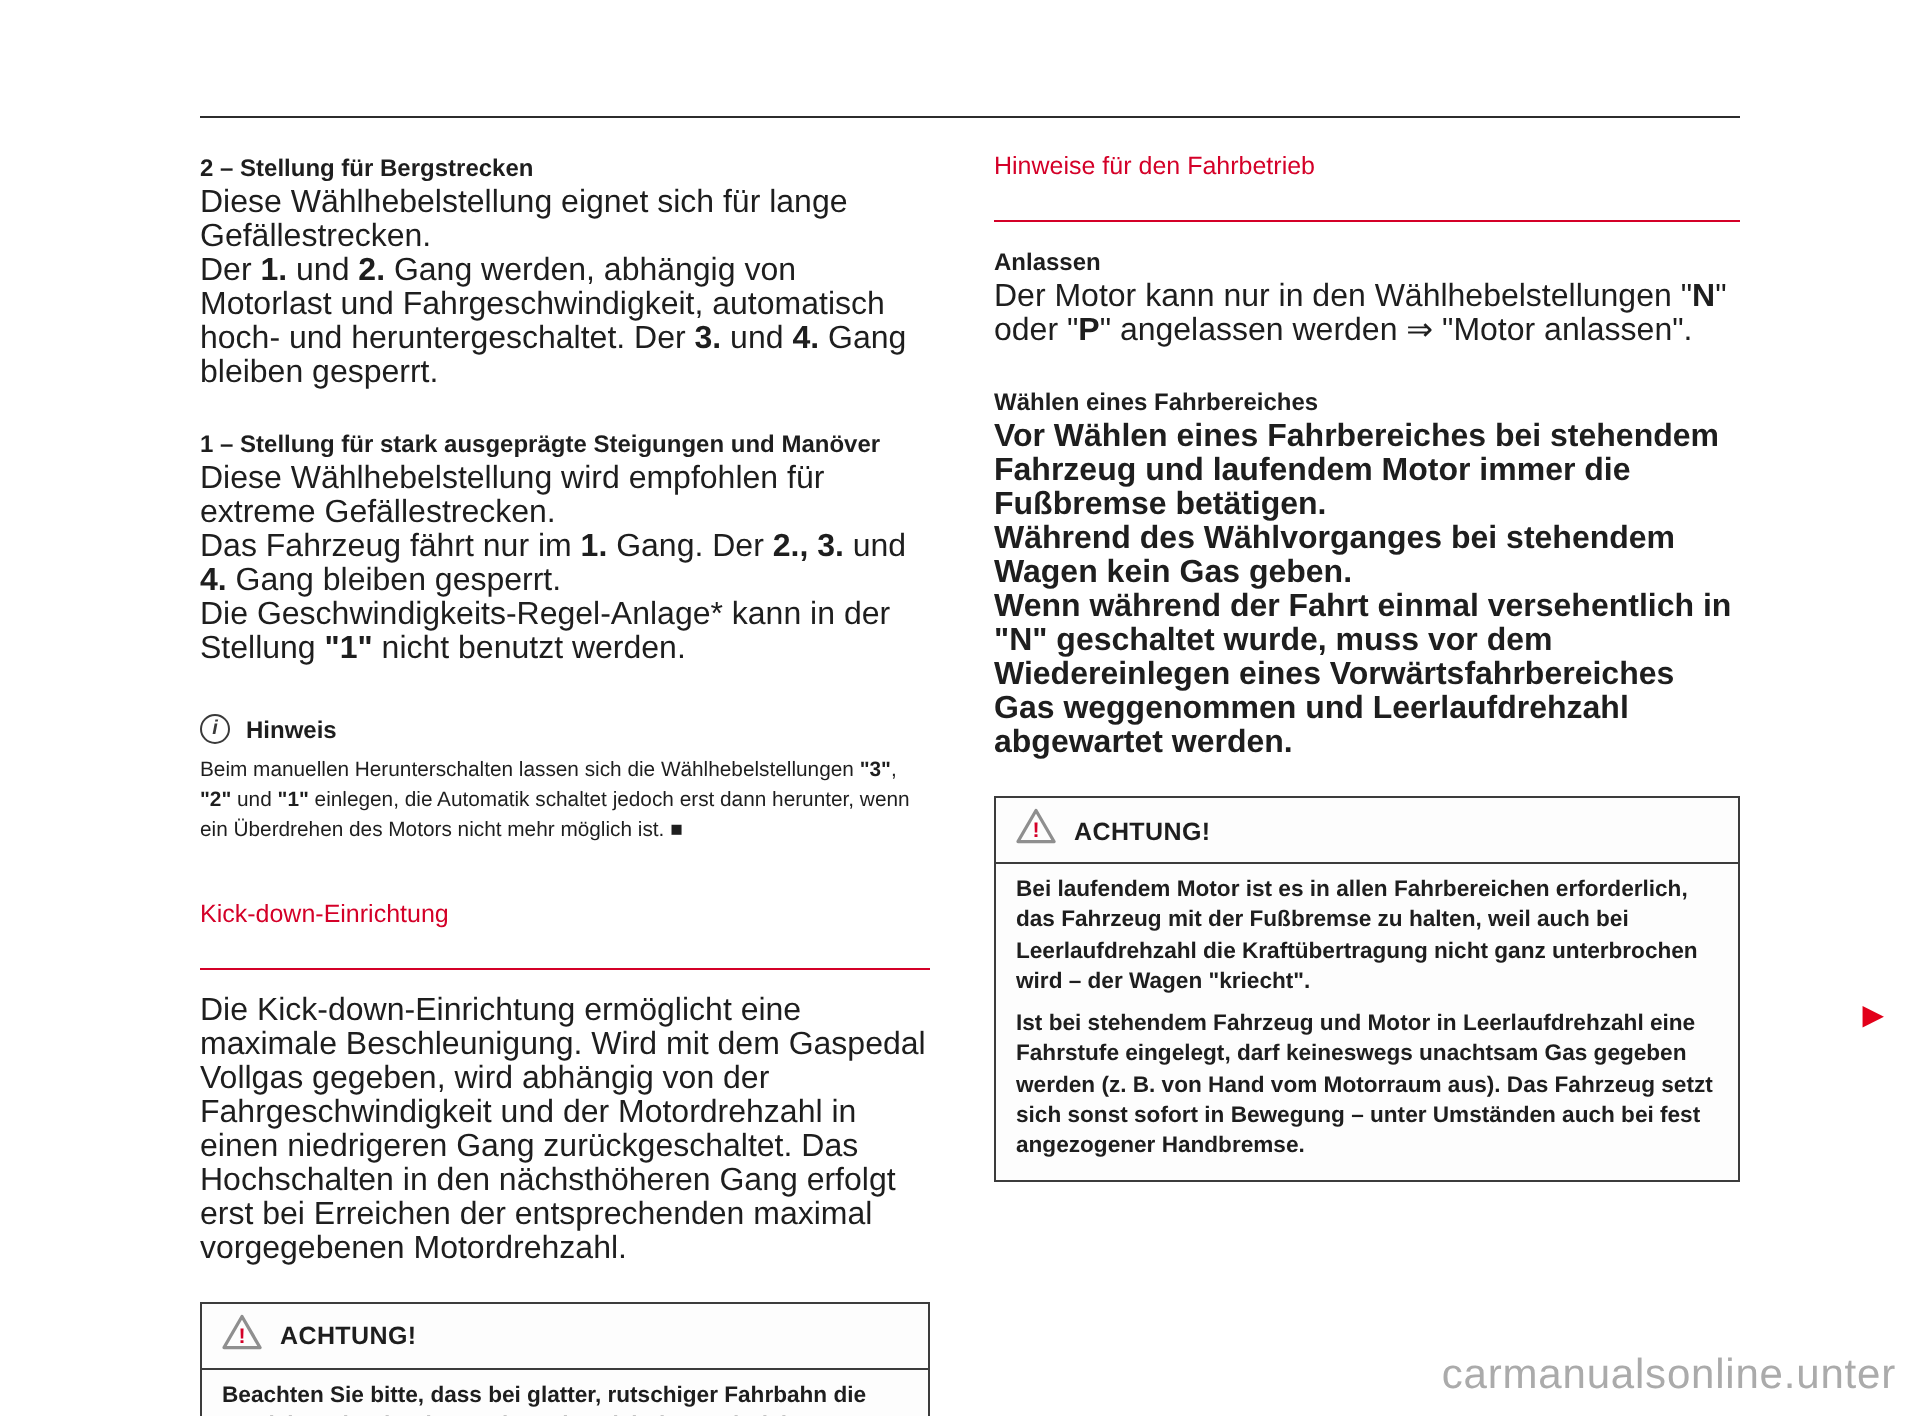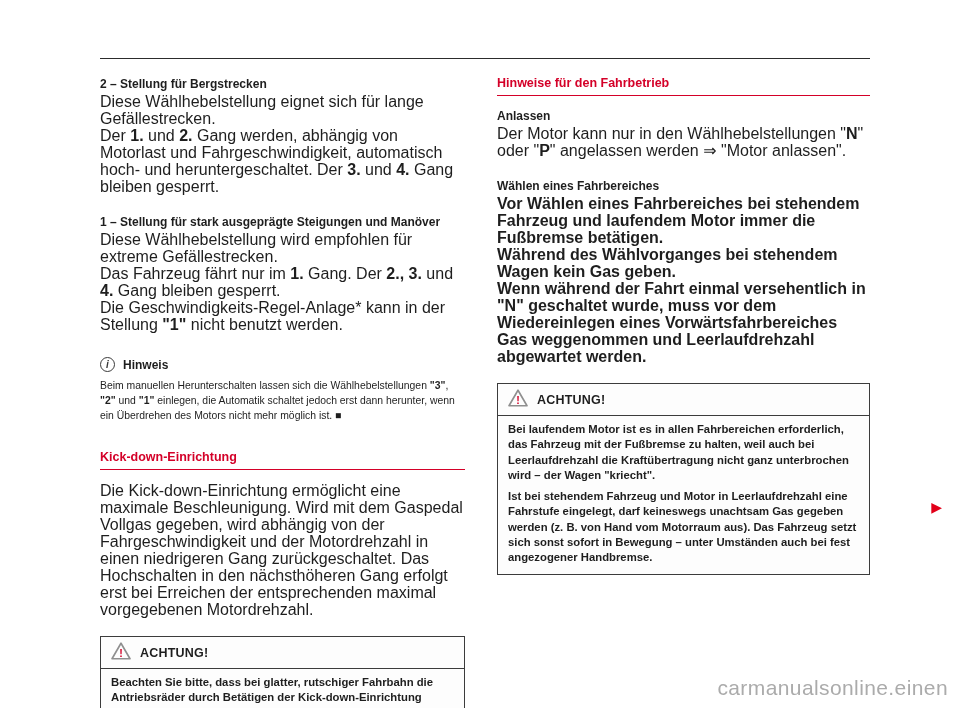--- a/index.html
+++ b/index.html
@@ -29,22 +29,22 @@
   .columns{display:flex;gap:32px;margin-top:17px;}
   .col-left{width:365px;flex:0 0 365px;}
   .col-right{width:373px;flex:0 0 373px;}
 
   p{margin:0;font-size:16px;line-height:17px;}
   .bold-heading{margin:0;font-size:12px;line-height:17px;font-weight:bold;}
   .mt{margin-top:19px;}
   .seg-bold{font-weight:bold;}
 
   .red-heading{
-    margin:0 0 12px 0;padding-bottom:4px;
-    color:var(--heading-red);font-weight:bold;font-size:12.5px;line-height:15px;
+    margin:0 0 12px 0;padding-bottom:19px;
+    color:var(--heading-red);font-weight:normal;font-size:12.5px;line-height:15px;
     border-bottom:1.4px solid var(--heading-red);
   }
   .red-heading.spaced{margin-top:26px;}
 
   
   .hinweis-head{display:flex;align-items:center;gap:8px;margin-top:24px;}
   .info-icon{
     display:inline-flex;align-items:center;justify-content:center;
     width:15px;height:15px;border:1.6px solid #3a3a3a;border-radius:50%;
     font-size:10px;font-weight:bold;font-style:italic;color:#3a3a3a;box-sizing:border-box;
@@ -143,14 +143,14 @@
         <div class="warning-body">
           <p>Bei laufendem Motor ist es in allen Fahrbereichen erforderlich, das Fahrzeug mit der Fußbremse zu halten, weil auch bei Leerlaufdrehzahl die Kraftübertragung nicht ganz unterbrochen wird – der Wagen "kriecht".</p>
           <p>Ist bei stehendem Fahrzeug und Motor in Leerlaufdrehzahl eine Fahrstufe eingelegt, darf keineswegs unachtsam Gas gegeben werden (z. B. von Hand vom Motorraum aus). Das Fahrzeug setzt sich sonst sofort in Bewegung – unter Umständen auch bei fest angezogener Handbremse.</p>
         </div>
       </div>
     </section>
 
   </div>
 
   <div class="continuation-arrow">▶</div>
-  <div class="watermark">carmanualsonline.einen</div>
+  <div class="watermark">carmanualsonline.unter</div>
 </div>
 
 </body></html>

